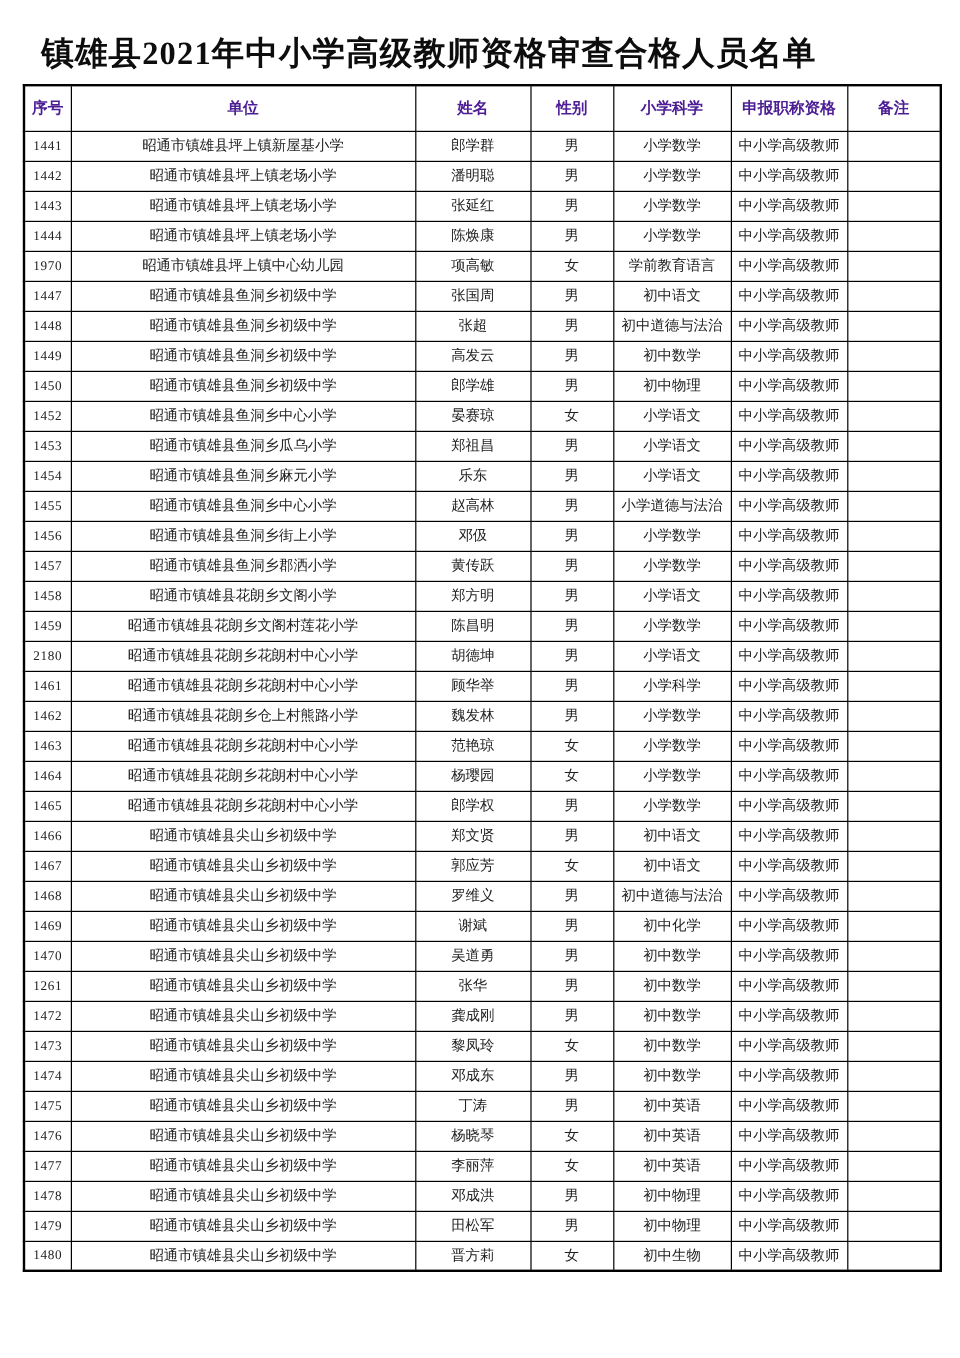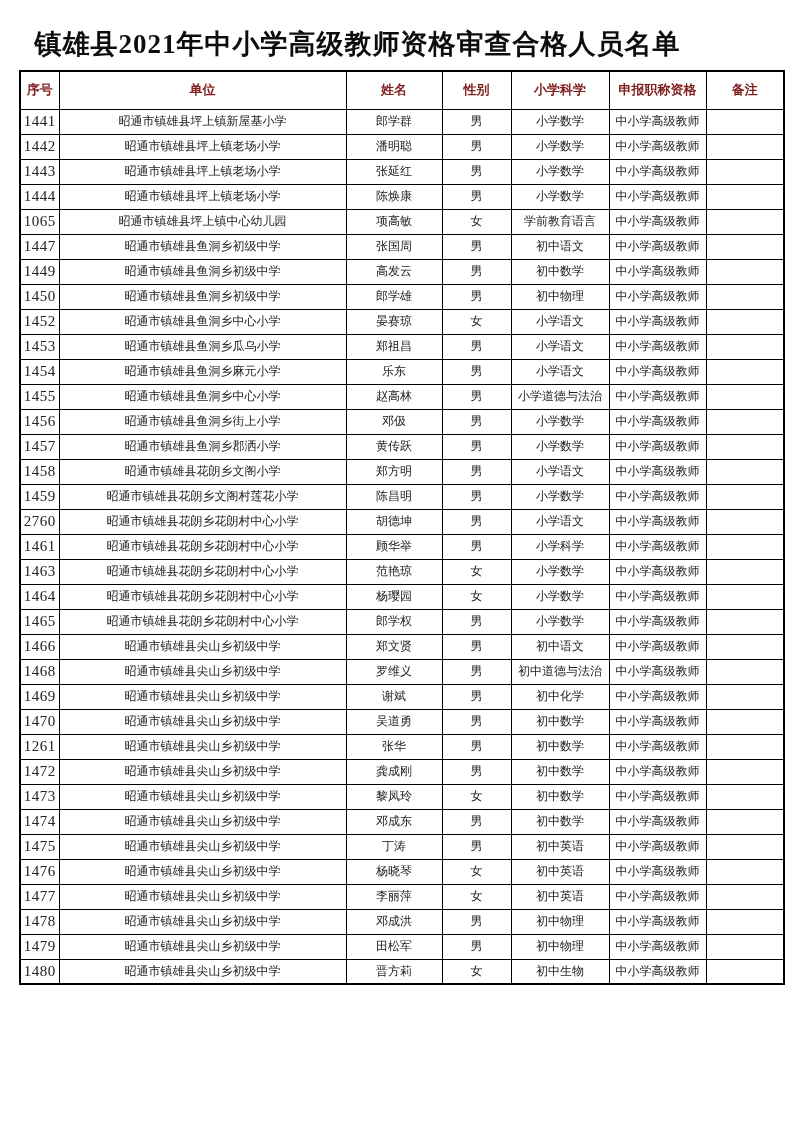--- a/index.html
+++ b/index.html
@@ -41,31 +41,31 @@
     padding: 0 2px;
     overflow: hidden;
     white-space: nowrap;
   }
   table.roster thead tr {
     height: 38px;
   }
   table.roster th {
     font-size: 13px;
     font-weight: bold;
-    color: #7f1d1d;
+    color: #4c1d95;
   }
   table.roster tbody tr {
     height: 25px;
   }
   table.roster td {
     font-size: 12px;
     color: #222;
   }
   table.roster td.col-no {
-    font-size: 15px;
+    font-size: 11px;
     letter-spacing: 0.5px;
   }
 </style>
 </head>
 <body>
 
 <div class="page-title">镇雄县2021年中小学高级教师资格审查合格人员名单</div>
 
 <table class="roster">
   <colgroup>
@@ -119,38 +119,47 @@
       <tr>
         <td class="col-no">1444</td>
         <td>昭通市镇雄县坪上镇老场小学</td>
         <td>陈焕康</td>
         <td>男</td>
         <td>小学数学</td>
         <td>中小学高级教师</td>
         <td></td>
       </tr>
       <tr>
-        <td class="col-no">1065</td>
+        <td class="col-no">1970</td>
         <td>昭通市镇雄县坪上镇中心幼儿园</td>
         <td>项高敏</td>
         <td>女</td>
         <td>学前教育语言</td>
         <td>中小学高级教师</td>
         <td></td>
       </tr>
       <tr>
         <td class="col-no">1447</td>
         <td>昭通市镇雄县鱼洞乡初级中学</td>
         <td>张国周</td>
         <td>男</td>
         <td>初中语文</td>
         <td>中小学高级教师</td>
         <td></td>
       </tr>
       <tr>
+        <td class="col-no">1448</td>
+        <td>昭通市镇雄县鱼洞乡初级中学</td>
+        <td>张超</td>
+        <td>男</td>
+        <td>初中道德与法治</td>
+        <td>中小学高级教师</td>
+        <td></td>
+      </tr>
+      <tr>
         <td class="col-no">1449</td>
         <td>昭通市镇雄县鱼洞乡初级中学</td>
         <td>高发云</td>
         <td>男</td>
         <td>初中数学</td>
         <td>中小学高级教师</td>
         <td></td>
       </tr>
       <tr>
         <td class="col-no">1450</td>
@@ -227,38 +236,47 @@
       <tr>
         <td class="col-no">1459</td>
         <td>昭通市镇雄县花朗乡文阁村莲花小学</td>
         <td>陈昌明</td>
         <td>男</td>
         <td>小学数学</td>
         <td>中小学高级教师</td>
         <td></td>
       </tr>
       <tr>
-        <td class="col-no">2760</td>
+        <td class="col-no">2180</td>
         <td>昭通市镇雄县花朗乡花朗村中心小学</td>
         <td>胡德坤</td>
         <td>男</td>
         <td>小学语文</td>
         <td>中小学高级教师</td>
         <td></td>
       </tr>
       <tr>
         <td class="col-no">1461</td>
         <td>昭通市镇雄县花朗乡花朗村中心小学</td>
         <td>顾华举</td>
         <td>男</td>
         <td>小学科学</td>
         <td>中小学高级教师</td>
         <td></td>
       </tr>
       <tr>
+        <td class="col-no">1462</td>
+        <td>昭通市镇雄县花朗乡仓上村熊路小学</td>
+        <td>魏发林</td>
+        <td>男</td>
+        <td>小学数学</td>
+        <td>中小学高级教师</td>
+        <td></td>
+      </tr>
+      <tr>
         <td class="col-no">1463</td>
         <td>昭通市镇雄县花朗乡花朗村中心小学</td>
         <td>范艳琼</td>
         <td>女</td>
         <td>小学数学</td>
         <td>中小学高级教师</td>
         <td></td>
       </tr>
       <tr>
         <td class="col-no">1464</td>
@@ -276,20 +294,29 @@
         <td>男</td>
         <td>小学数学</td>
         <td>中小学高级教师</td>
         <td></td>
       </tr>
       <tr>
         <td class="col-no">1466</td>
         <td>昭通市镇雄县尖山乡初级中学</td>
         <td>郑文贤</td>
         <td>男</td>
+        <td>初中语文</td>
+        <td>中小学高级教师</td>
+        <td></td>
+      </tr>
+      <tr>
+        <td class="col-no">1467</td>
+        <td>昭通市镇雄县尖山乡初级中学</td>
+        <td>郭应芳</td>
+        <td>女</td>
         <td>初中语文</td>
         <td>中小学高级教师</td>
         <td></td>
       </tr>
       <tr>
         <td class="col-no">1468</td>
         <td>昭通市镇雄县尖山乡初级中学</td>
         <td>罗维义</td>
         <td>男</td>
         <td>初中道德与法治</td>

